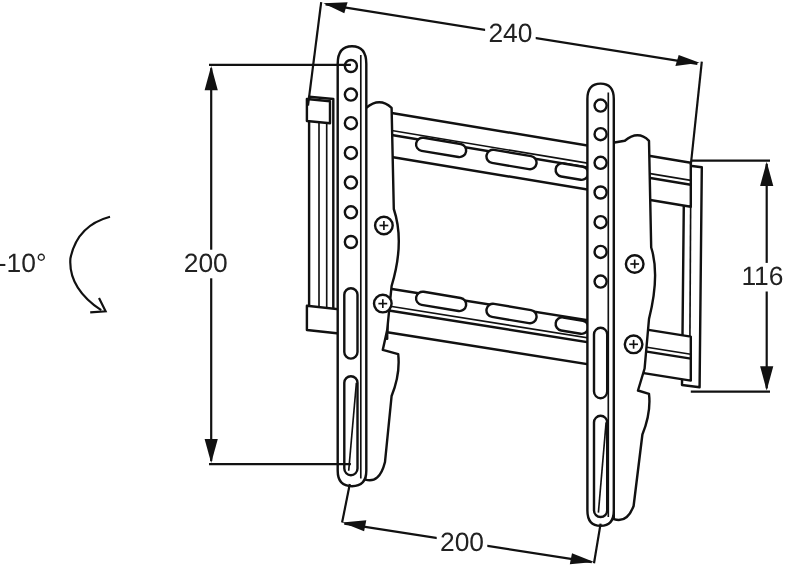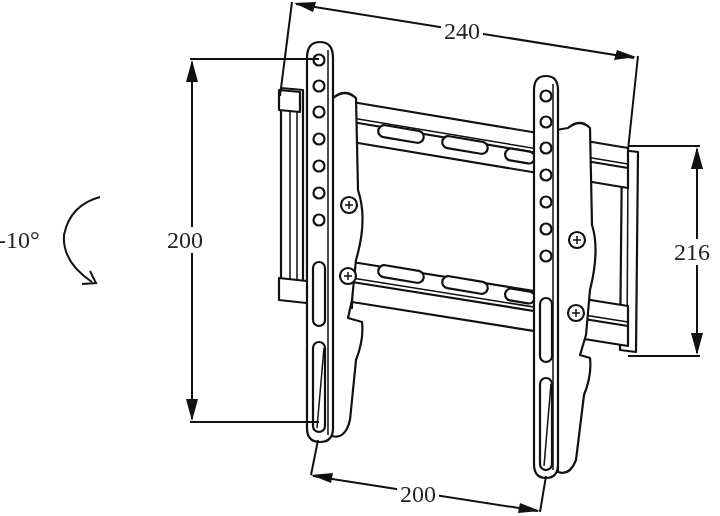--- a/index.html
+++ b/index.html
@@ -1,20 +1,20 @@
 <!DOCTYPE html>
 <html><head>
 <meta charset="utf-8">
 <style>
   html, body { margin: 0; padding: 0; background: #ffffff; }
   #stage { position: relative; width: 720px; height: 516px; overflow: hidden; background: #ffffff; }
   svg { position: absolute; left: 0; top: 0; }
   .dim-label {
     position: absolute;
-    font-family: Liberation Serif, serif;
+    font-family: Liberation Sans, sans-serif;
     font-size: 24px;
     color: #222222;
     background: #ffffff;
     line-height: 26px;
     padding: 0 3px;
     white-space: nowrap;
   }
   .ln { stroke: #111; fill: none; stroke-width: 2.2; stroke-linejoin: round; stroke-linecap: round; }
   .lt { stroke: #111; fill: none; stroke-width: 1.5; }
   .wf { stroke: #111; fill: #fff; stroke-width: 2.2; stroke-linejoin: round; }
@@ -141,16 +141,16 @@
     </g>
 
     <g>
       <path class="dim" d="M100 197 Q70 205 64 235 Q62 262 92 282"></path>
       <polyline class="dim" points="82,284 96,283 90,271"></polyline>
     </g>
   </svg>
 
   <div class="dim-label" style="left:441px; top:18px;">240</div>
   <div class="dim-label" style="left:164px; top:227px;">200</div>
-  <div class="dim-label" style="left:671px; top:239px;">216</div>
+  <div class="dim-label" style="left:671px; top:239px;">116</div>
   <div class="dim-label" style="left:397px; top:481px;">200</div>
   <div class="dim-label" style="left:-5px; top:227px; background:transparent;">-10°</div>
 </div>
 
 </body></html>

